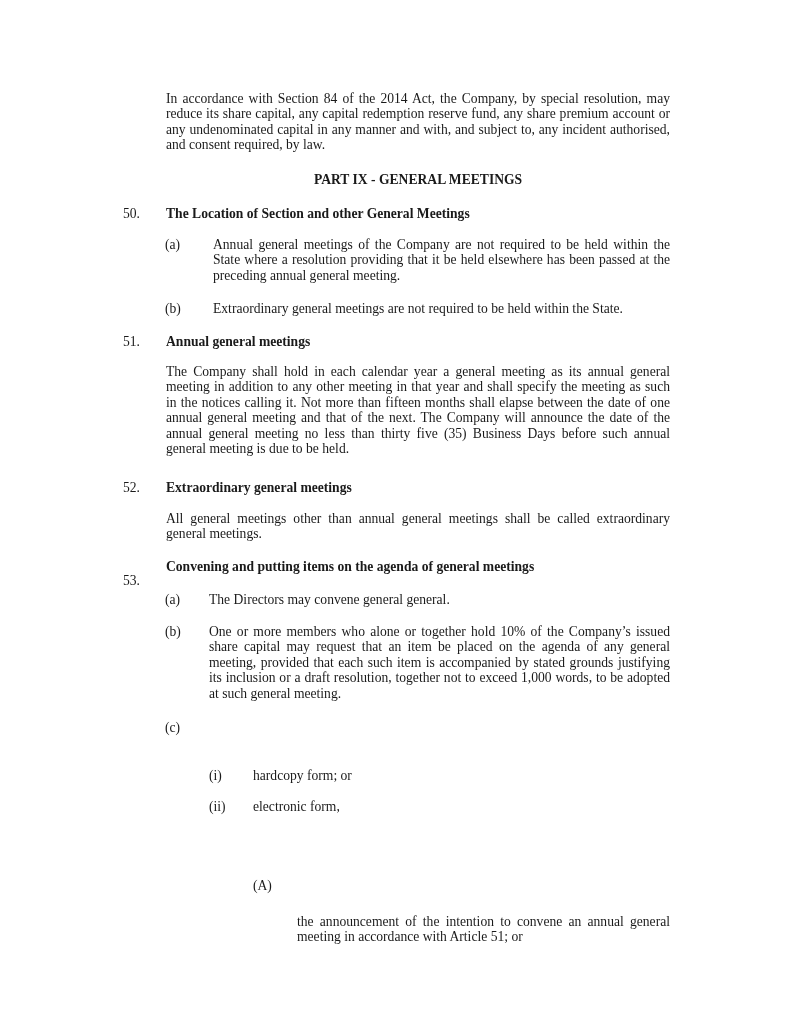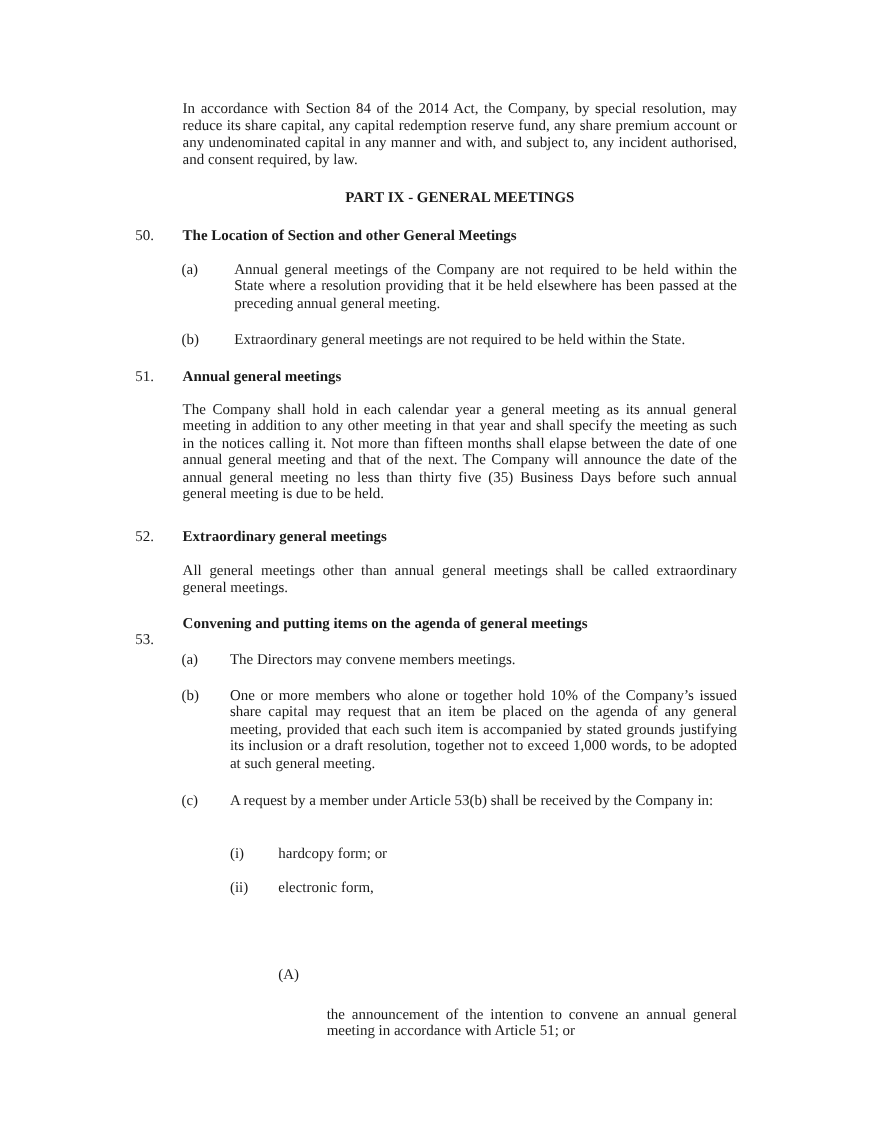--- a/index.html
+++ b/index.html
@@ -40,27 +40,26 @@
   <div class="blk" style="left:166px; top:364px; width:504px;">The Company shall hold in each calendar year a general meeting as its annual general meeting in addition to any other meeting in that year and shall specify the meeting as such in the notices calling it.  Not more than fifteen months shall elapse between the date of one annual general meeting and that of the next.  The Company will announce the date of the annual general meeting no less than thirty five (35) Business Days before such annual general meeting is due to be held.</div>
 
   <div class="num" style="left:123px; top:480px;">52.</div>
   <div class="blk bold" style="left:166px; top:480px; width:504px;">Extraordinary general meetings</div>
   <div class="blk" style="left:166px; top:511px; width:504px;">All general meetings other than annual general meetings shall be called extraordinary general meetings.</div>
 
   <div class="num" style="left:123px; top:559px;margin-top:14px;">53.</div>
   <div class="blk bold" style="left:166px; top:559px; width:504px;">Convening and putting items on the agenda of general meetings</div>
 
   <div class="num" style="left:165px; top:592px;">(a)</div>
-  <div class="blk" style="left:209px; top:592px; width:461px;">The Directors may convene members meetings.</div>
+  <div class="blk" style="left:209px; top:592px; width:461px;">The Directors may convene general general.</div>
 
   <div class="num" style="left:165px; top:624px;">(b)</div>
   <div class="blk" style="left:209px; top:624px; width:461px;">One or more members who alone or together hold 10% of the Company’s issued share capital may request that an item be placed on the agenda of any general meeting, provided that each such item is accompanied by stated grounds justifying its inclusion or a draft resolution, together not to exceed 1,000 words, to be adopted at such general meeting.</div>
 
   <div class="num" style="left:165px; top:720px;">(c)</div>
-  <div class="blk" style="left:209px; top:720px; width:461px;">A request by a member under Article 53(b) shall be received by the Company in:</div>
 
   <div class="num" style="left:209px; top:768px;">(i)</div>
   <div class="blk" style="left:253px; top:768px; width:417px;">hardcopy form; or</div>
 
   <div class="num" style="left:209px; top:799px;">(ii)</div>
   <div class="blk" style="left:253px; top:799px; width:417px;">electronic form,</div>
 
 
   <div class="num" style="left:253px; top:878px;">(A)</div>
   <div class="blk" style="left:297px; top:878px; width:373px;margin-top:36px;">the announcement of the intention to convene an annual general meeting in accordance with Article 51; or</div>

